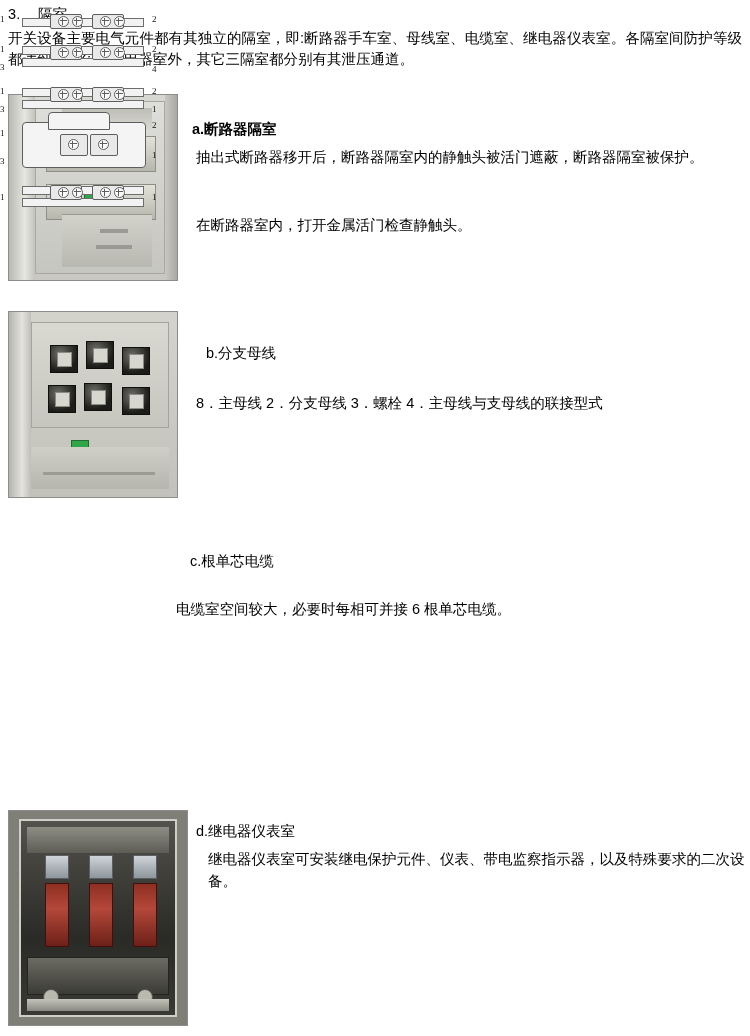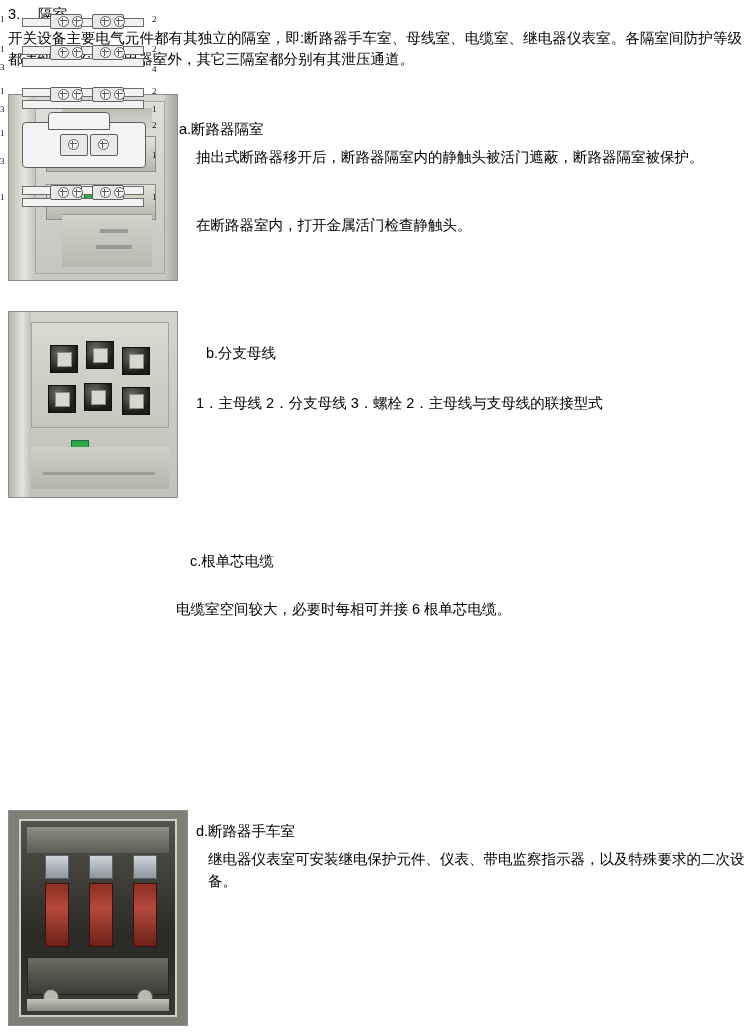--- a/index.html
+++ b/index.html
@@ -235,21 +235,21 @@
       <div class="pa-green1"></div>
       <div class="pa-green2"></div>
       <div class="pa-floor">
         <div class="pa-rail1"></div>
         <div class="pa-rail2"></div>
       </div>
     </div>
     <div class="pa-right"></div>
   </div>
 
-  <div class="caption-head" style="left:179px; top:120px;">a.断路器隔室</div>
+  <div class="caption-head" style="left:192px; top:120px;font-weight:bold;">a.断路器隔室</div>
   <div class="caption-body" style="left:196px; top:214px; width:546px;">在断路器室内，打开金属活门检查静触头。</div>
   <div class="caption-body" style="left:196px; top:146px; width:546px;">抽出式断路器移开后，断路器隔室内的静触头被活门遮蔽，断路器隔室被保护。</div>
 
   <div class="photo photoB">
     <div class="pb-left"></div>
     <div class="pb-panel">
       <div class="pb-insul" style="left:18px; top:22px;">
           <i></i>
         </div>
       <div class="pb-insul" style="left:54px; top:18px;">
@@ -267,21 +267,21 @@
       <div class="pb-insul" style="left:90px; top:64px;">
           <i></i>
         </div>
     </div>
     <div class="pb-green"></div>
     <div class="pb-floor"></div>
     <div class="pb-rail"></div>
   </div>
 
   <div class="caption-head" style="left:206px; top:344px;">b.分支母线</div>
-  <div class="caption-body" style="left:196px; top:392px; width:546px;">1．主母线 2．分支母线 3．螺栓 2．主母线与支母线的联接型式</div>
+  <div class="caption-body" style="left:196px; top:392px; width:546px;">8．主母线 2．分支母线 3．螺栓 4．主母线与支母线的联接型式</div>
 
   <div class="diagC">
 
     <div class="dg" style="top:10px; height:22px;">
       <div class="bar" style="top:8px;"></div>
       <div class="clampbox" style="left:28px; top:4px;"></div>
       <div class="clampbox" style="left:70px; top:4px;"></div>
       <div class="bolt" style="left:36px; top:6px;"></div>
       <div class="bolt" style="left:50px; top:6px;"></div>
       <div class="bolt" style="left:78px; top:6px;"></div>
@@ -360,16 +360,16 @@
       <div class="pd-coil" style="left:24px; top:62px;"></div>
       <div class="pd-coil" style="left:68px; top:62px;"></div>
       <div class="pd-coil" style="left:112px; top:62px;"></div>
       <div class="pd-base"></div>
       <div class="pd-wheel" style="left:22px; bottom:10px;"></div>
       <div class="pd-wheel" style="right:22px; bottom:10px;"></div>
       <div class="pd-bot"></div>
     </div>
   </div>
 
-  <div class="caption-head" style="left:196px; top:822px;">d.断路器手车室</div>
+  <div class="caption-head" style="left:196px; top:822px;">d.继电器仪表室</div>
   <div class="caption-body" style="left:208px; top:848px; width:546px;">继电器仪表室可安装继电保护元件、仪表、带电监察指示器，以及特殊要求的二次设备。</div>
 
 </div>
 
 </body></html>

